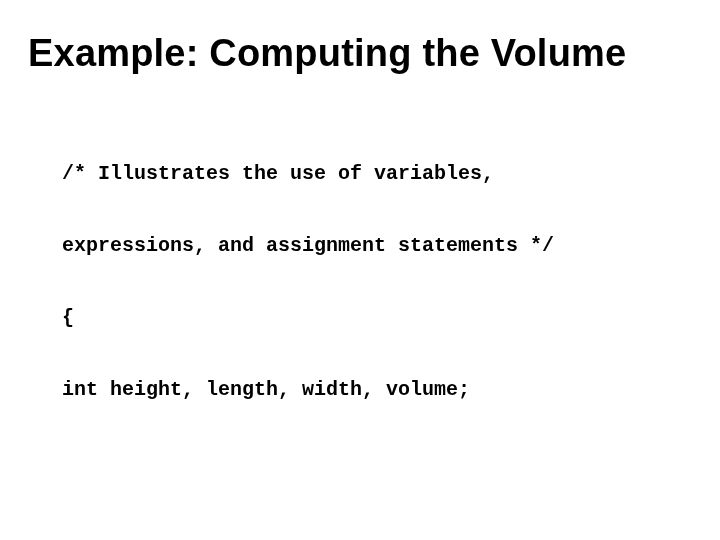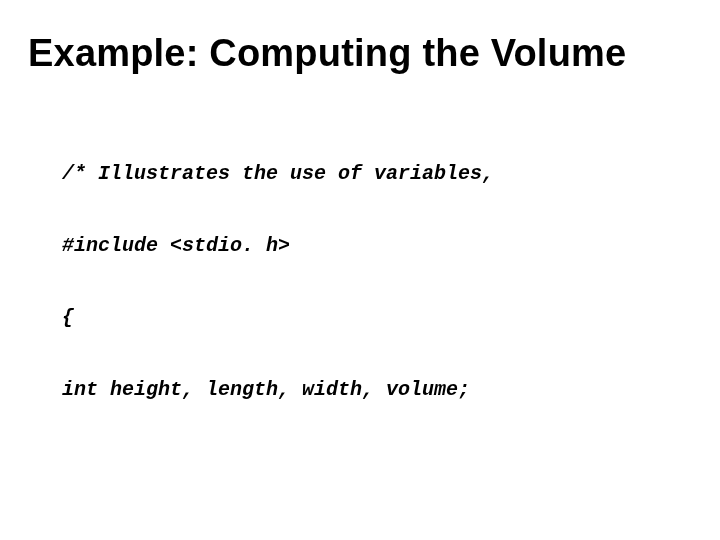--- a/index.html
+++ b/index.html
@@ -31,31 +31,30 @@
     top: 114px;
     left: 62px;
     font-family: "Courier New", Courier, monospace;
     font-size: 20px;
     line-height: 24px;
     white-space: pre;
     font-weight: bold;
   }
   .code-line {
     display: block;
-    font-style: italic;
   }
 </style>
 </head>
 <body>
 
 <div class="slide">
   <div class="title">Example: Computing the Volume</div>
   <div class="code-block">
     <span class="code-line">/* Illustrates the use of variables,</span>
-    <span class="code-line">#include &lt;stdio. h&gt;</span>
+    <span class="code-line">expressions, and assignment statements */</span>
     <span class="code-line">{</span>
     <span class="code-line">int height, length, width, volume;</span>
     
     
     
     
     
     
     
     

